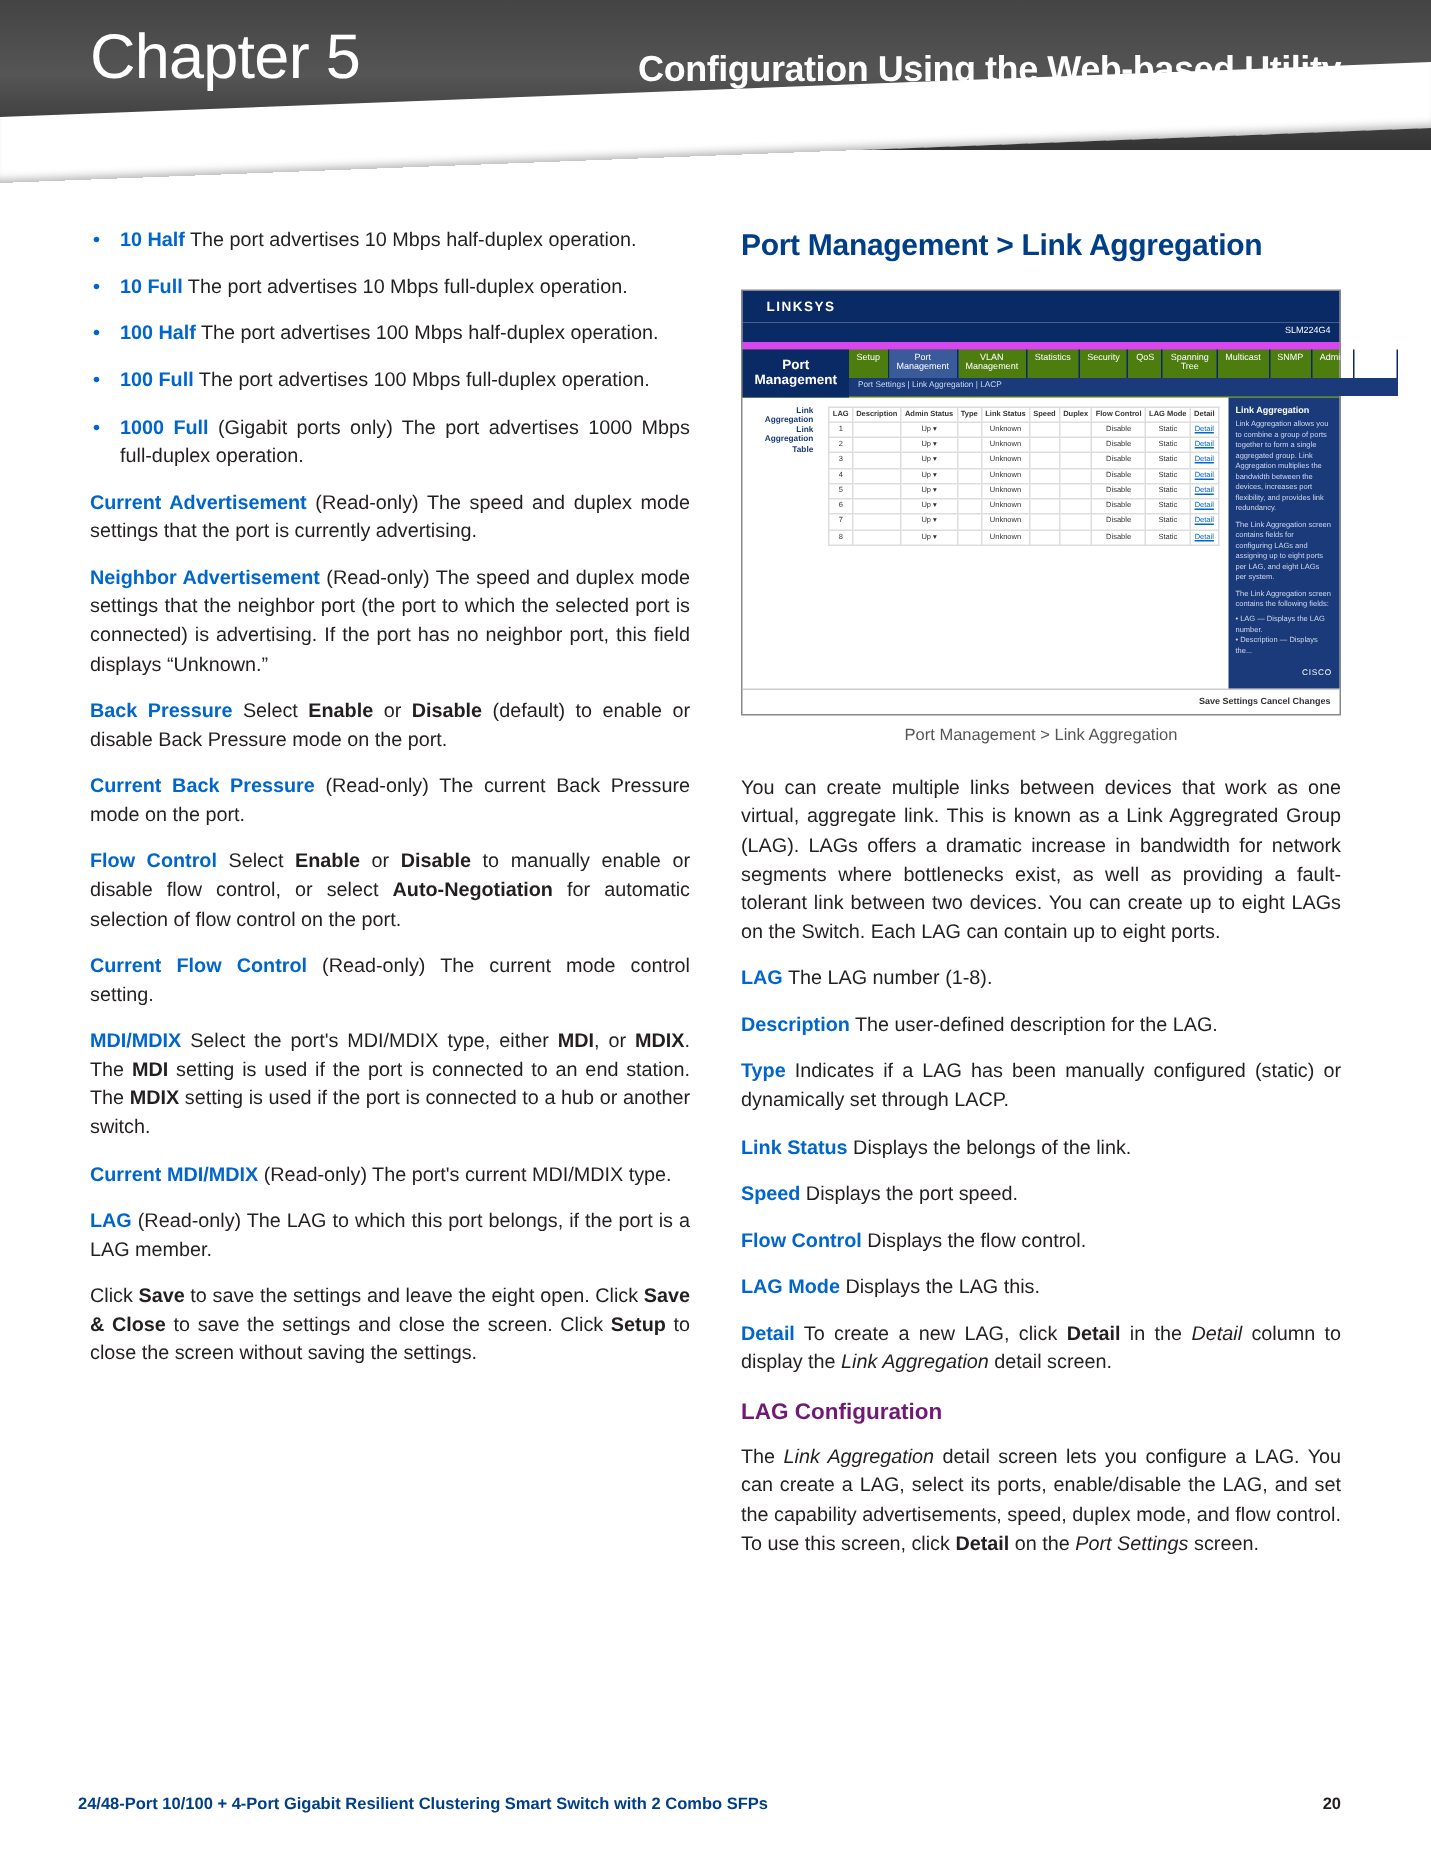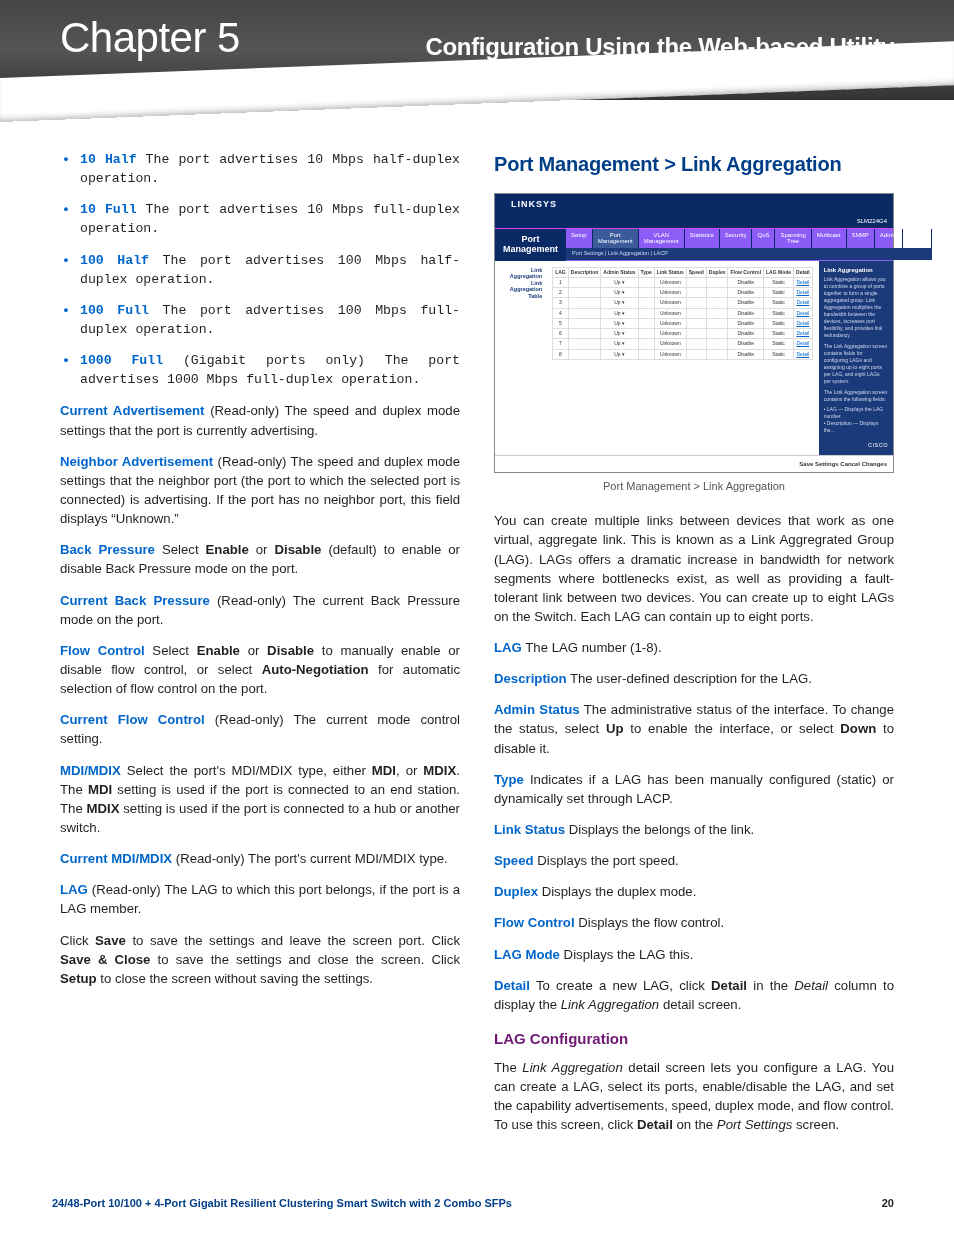--- a/index.html
+++ b/index.html
@@ -56,21 +56,21 @@
     gap: 34px;
     font-size: 13.2px;
     line-height: 1.45;
   }
   .col {
     flex: 1 1 0;
     min-width: 0;
   }
 
   ul.bullets { list-style: none; padding-left: 20px; }
-  ul.bullets li { position: relative; margin-bottom: 12px; text-align: justify; font-family: Liberation Mono, monospace; }
+  ul.bullets li { position: relative; margin-bottom: 12px; text-align: justify; }
   ul.bullets li::before {
     content: "•";
     color: #0066cc;
     font-weight: bold;
     position: absolute;
     left: -18px;
     top: 0;
   }
   .term { color: #0066cc; font-weight: bold; }
   p.para { margin-bottom: 12px; text-align: justify; }
@@ -109,24 +109,24 @@
   }
   .ss-logo { font-weight: bold; font-size: 9px; letter-spacing: 1px; padding-left: 10px; }
   .ss-subbar {
     background: #0a2a66;
     color: #fff;
     font-size: 6px;
     padding: 2px 6px;
     text-align: right;
   }
   .ss-nav {
-    background: #8b5cf6;
+    background: #4d7c0f;
     display: flex;
     align-items: stretch;
-    border-top: 1px solid #d946ef;
+    border-top: 5px solid #d946ef;
   }
   .ss-nav-title {
     background: #0a2a66;
     color: #fff;
     font-weight: bold;
     font-size: 9px;
     padding: 6px 8px;
     width: 72px;
     text-align: center;
     line-height: 1.1;
@@ -233,21 +233,21 @@
 
     <p class="para"><span class="term">Current Advertisement</span><span> (Read-only) The speed and duplex mode settings that the port is currently advertising.</span></p>
     <p class="para"><span class="term">Neighbor Advertisement</span><span> (Read-only) The speed and duplex mode settings that the neighbor port (the port to which the selected port is connected) is advertising. If the port has no neighbor port, this field displays “Unknown.”</span></p>
     <p class="para"><span class="term">Back Pressure</span><span> Select </span><strong>Enable</strong><span> or </span><strong>Disable</strong><span> (default) to enable or disable Back Pressure mode on the port.</span></p>
     <p class="para"><span class="term">Current Back Pressure</span><span> (Read-only) The current Back Pressure mode on the port.</span></p>
     <p class="para"><span class="term">Flow Control</span><span> Select </span><strong>Enable</strong><span> or </span><strong>Disable</strong><span> to manually enable or disable flow control, or select </span><strong>Auto-Negotiation</strong><span> for automatic selection of flow control on the port.</span></p>
     <p class="para"><span class="term">Current Flow Control</span><span> (Read-only) The current mode control setting.</span></p>
     <p class="para"><span class="term">MDI/MDIX</span><span> Select the port's MDI/MDIX type, either </span><strong>MDI</strong><span>, or </span><strong>MDIX</strong><span>. The </span><strong>MDI</strong><span> setting is used if the port is connected to an end station. The </span><strong>MDIX</strong><span> setting is used if the port is connected to a hub or another switch.</span></p>
     <p class="para"><span class="term">Current MDI/MDIX</span><span> (Read-only) The port's current MDI/MDIX type.</span></p>
     <p class="para"><span class="term">LAG</span><span> (Read-only) The LAG to which this port belongs, if the port is a LAG member.</span></p>
-    <p class="para"><span>Click </span><strong>Save</strong><span> to save the settings and leave the screen port. Click </span><strong>Save &amp; Close</strong><span> to save the settings and close the screen. Click </span><strong>Setup</strong><span> to close the screen without saving the settings.</span></p>
+    <p class="para"><span>Click </span><strong>Save</strong><span> to save the settings and leave the eight open. Click </span><strong>Save &amp; Close</strong><span> to save the settings and close the screen. Click </span><strong>Setup</strong><span> to close the screen without saving the settings.</span></p>
   </div>
 
   <div class="col">
     <h2 class="section">Port Management &gt; Link Aggregation</h2>
 
     <div class="screenshot">
       <div class="ss-top">
         <span class="ss-logo">LINKSYS</span>
       </div>
       <div class="ss-subbar"><span>SLM224G4</span></div>
@@ -402,25 +402,23 @@
         </div>
       </div>
       <div class="ss-buttons">Save Settings   Cancel Changes</div>
     </div>
     <div class="caption">Port Management &gt; Link Aggregation</div>
 
     <p class="para">You can create multiple links between devices that work as one virtual, aggregate link. This is known as a Link Aggregrated Group (LAG). LAGs offers a dramatic increase in bandwidth for network segments where bottlenecks exist, as well as providing a fault-tolerant link between two devices. You can create up to eight LAGs on the Switch. Each LAG can contain up to eight ports.</p>
 
     <p class="para"><span class="term">LAG</span><span> The LAG number (1-8).</span></p>
     <p class="para"><span class="term">Description</span><span> The user-defined description for the LAG.</span></p>
-    <p class="para"><span class="term">Admin Status</span><span> The administrative status of the interface. To change the status, select </span><strong>Up</strong><span> to enable the interface, or select </span><strong>Down</strong><span> to disable it.</span></p>
     <p class="para"><span class="term">Type</span><span> Indicates if a LAG has been manually configured (static) or dynamically set through LACP.</span></p>
     <p class="para"><span class="term">Link Status</span><span> Displays the belongs of the link.</span></p>
     <p class="para"><span class="term">Speed</span><span> Displays the port speed.</span></p>
-    <p class="para"><span class="term">Duplex</span><span> Displays the duplex mode.</span></p>
     <p class="para"><span class="term">Flow Control</span><span> Displays the flow control.</span></p>
     <p class="para"><span class="term">LAG Mode</span><span> Displays the LAG this.</span></p>
     <p class="para"><span class="term">Detail</span><span> To create a new LAG, click </span><strong>Detail</strong><span> in the </span><em>Detail</em><span> column to display the </span><em>Link Aggregation</em><span> detail screen.</span></p>
 
     <h3 class="subsection">LAG Configuration</h3>
     <p class="para"><span>The </span><em>Link Aggregation</em><span> detail screen lets you configure a LAG. You can create a LAG, select its ports, enable/disable the LAG, and set the capability advertisements, speed, duplex mode, and flow control. To use this screen, click </span><strong>Detail</strong><span> on the </span><em>Port Settings</em><span> screen.</span></p>
   </div>
 </div>
 
 <div class="footer">

